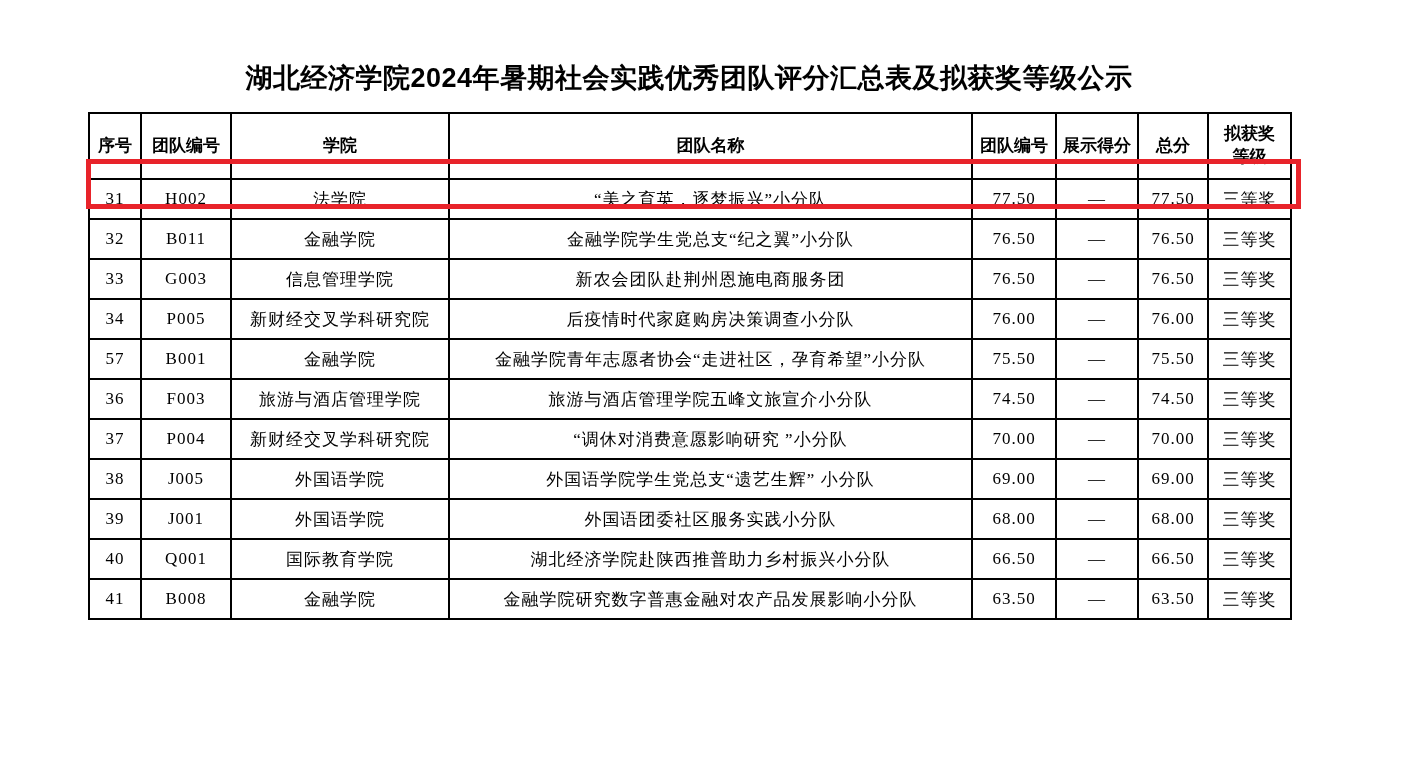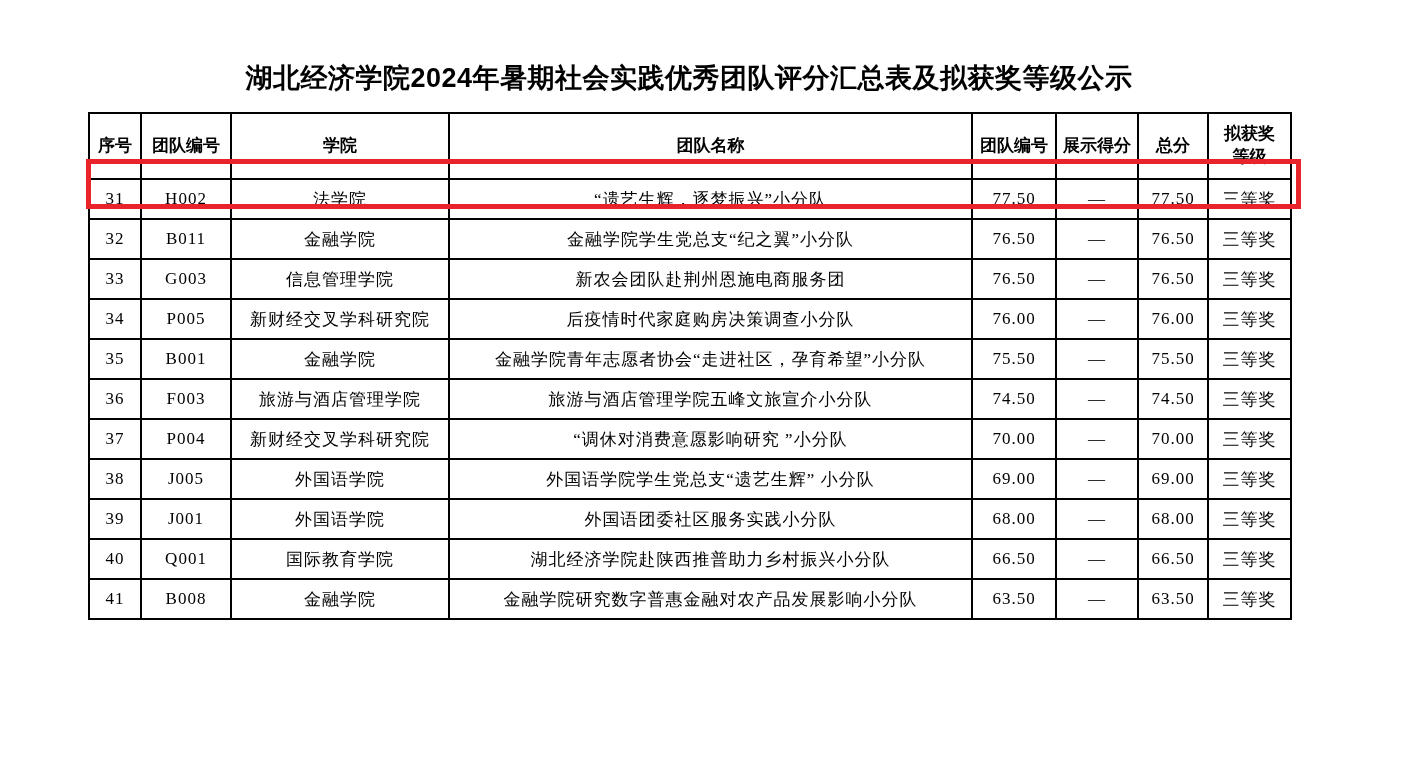--- a/index.html
+++ b/index.html
@@ -101,21 +101,21 @@
             <th>展示得分</th>
             <th>总分</th>
             <th class="th-narrow">拟获奖等级</th>
           </tr>
         </thead>
         <tbody id="table-body">
             <tr>
     <td>31</td>
     <td>H002</td>
     <td>法学院</td>
-    <td>“遗艺生辉，逐梦振兴”小分队</td>
+    <td>“美之育英，逐梦振兴”小分队</td>
     <td>77.50</td>
     <td>—</td>
     <td>77.50</td>
     <td>三等奖</td>
   </tr>
             <tr>
     <td>32</td>
     <td>B011</td>
     <td>金融学院</td>
     <td>金融学院学生党总支“纪之翼”小分队</td>
@@ -138,21 +138,21 @@
     <td>34</td>
     <td>P005</td>
     <td>新财经交叉学科研究院</td>
     <td>后疫情时代家庭购房决策调查小分队</td>
     <td>76.00</td>
     <td>—</td>
     <td>76.00</td>
     <td>三等奖</td>
   </tr>
             <tr>
-    <td>35</td>
+    <td>57</td>
     <td>B001</td>
     <td>金融学院</td>
     <td>金融学院青年志愿者协会“走进社区，孕育希望”小分队</td>
     <td>75.50</td>
     <td>—</td>
     <td>75.50</td>
     <td>三等奖</td>
   </tr>
             <tr>
     <td>36</td>

